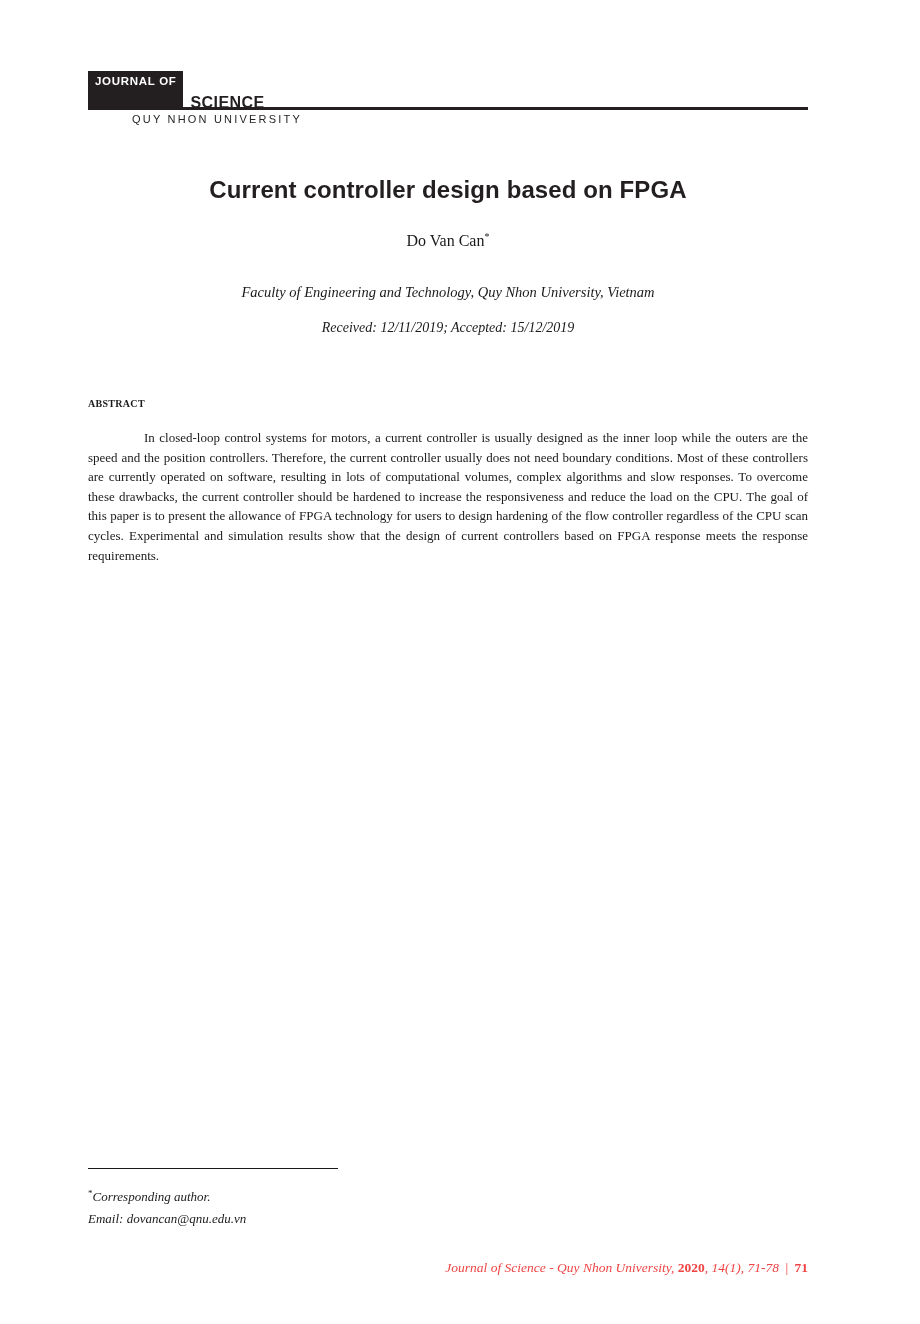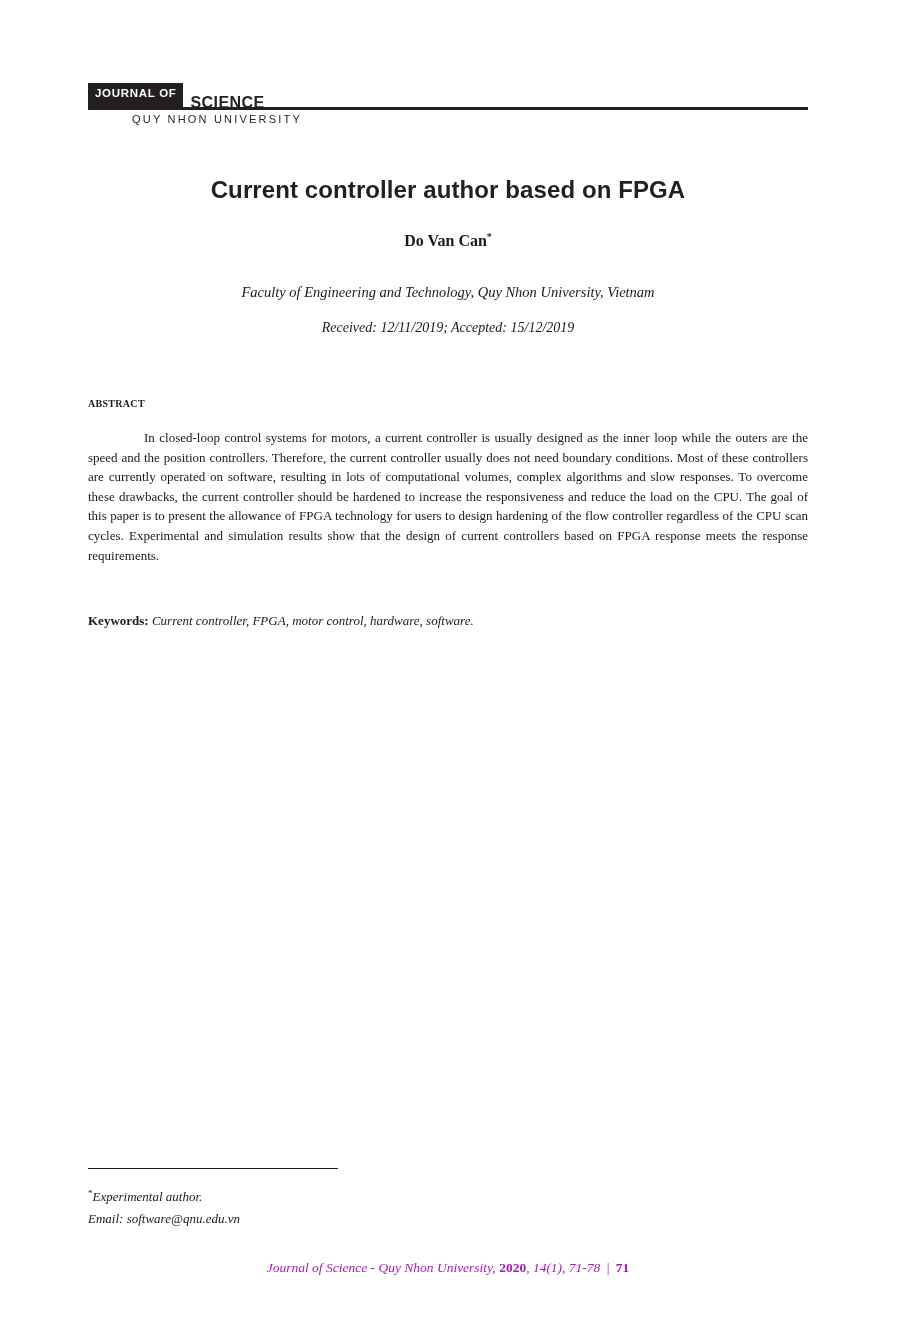--- a/index.html
+++ b/index.html
@@ -36,21 +36,21 @@
     align-items: flex-end;
     height: 26px;
   }
   .journal-of-block {
     background: #231f20;
     color: #ffffff;
     font-family: "Liberation Sans", "DejaVu Sans", sans-serif;
     font-weight: bold;
     font-size: 11.5px;
     letter-spacing: 0.7px;
-    padding: 5px 6px 8px 7px;
+    padding: 5px 6px 20px 7px;
     line-height: 1;
     display: inline-block;
     height: 14px;
     box-sizing: content-box;
   }
   .science-word {
     font-family: "Liberation Sans", "DejaVu Sans", sans-serif;
     font-weight: bold;
     font-size: 16px;
     letter-spacing: 0.4px;
@@ -94,21 +94,21 @@
     letter-spacing: 0.1px;
   }
   .author-name {
     position: absolute;
     left: 88px;
     top: 231px;
     width: 720px;
     text-align: center;
     font-family: "Liberation Serif", "DejaVu Serif", serif;
     font-size: 16px;
-    font-weight: bold;
+    font-weight: normal;
     color: #1a1a1a;
   }
   .author-name sup {
     font-size: 10px;
     vertical-align: super;
   }
   .affiliation {
     position: absolute;
     left: 88px;
     top: 284px;
@@ -190,24 +190,24 @@
     vertical-align: super;
     font-style: normal;
   }
 
   
   .page-footer {
     position: absolute;
     left: 88px;
     top: 1260px;
     width: 720px;
-    text-align: center;
+    text-align: right;
     font-size: 13.5px;
     font-style: italic;
-    color: #a21caf;
+    color: #ef4444;
   }
   .page-footer .bold-part {
     font-weight: bold;
     font-style: normal;
   }
   .page-footer .page-num {
     font-weight: bold;
     font-style: normal;
   }
   .footer-sep {
@@ -222,44 +222,40 @@
 
   <div class="masthead">
     <div class="masthead-row">
       <span class="journal-of-block">JOURNAL OF</span>
       <span class="science-word">SCIENCE</span>
     </div>
   </div>
   <div class="masthead-rule"></div>
   <div class="university-line">QUY NHON UNIVERSITY</div>
 
-  <div class="paper-title">Current controller author based on FPGA</div>
+  <div class="paper-title">Current controller design based on FPGA</div>
 
   <div class="author-name">
     <span>Do Van Can</span><sup>*</sup>
   </div>
 
   <div class="affiliation">Faculty of Engineering and Technology, Quy Nhon University, Vietnam</div>
 
   <div class="received-line">Received: 12/11/2019; Accepted: 15/12/2019</div>
 
   <div class="abstract-heading">ABSTRACT</div>
 
   <div class="abstract-body">In closed-loop control systems for motors, a current controller is usually designed as the inner loop while the outers are the speed and the position controllers. Therefore, the current controller usually does not need boundary conditions. Most of these controllers are currently operated on software, resulting in lots of computational volumes, complex algorithms and slow responses. To overcome these drawbacks, the current controller should be hardened to increase the responsiveness and reduce the load on the CPU. The goal of this paper is to present the allowance of FPGA technology for users to design hardening of the flow controller regardless of the CPU scan cycles. Experimental and simulation results show that the design of current controllers based on FPGA response meets the response requirements.</div>
 
-  <div class="keywords-line">
-    <span class="keywords-label">Keywords:</span>
-    <span class="keywords-values">Current controller, FPGA, motor control, hardware, software.</span>
-  </div>
 
   <div class="footnote-rule"></div>
   <div class="footnote-block">
-    <div><sup>*</sup><span>Experimental author.</span></div>
+    <div><sup>*</sup><span>Corresponding author.</span></div>
     <div><span>Email:</span>
-      <span>software@qnu.edu.vn</span></div>
+      <span>dovancan@qnu.edu.vn</span></div>
   </div>
 
   <div class="page-footer">
     <span>Journal of Science - Quy Nhon University,</span>
     <span class="bold-part">2020</span><span class="footer-comma">,</span>
     <span>14(1), 71-78</span>
     <span class="footer-sep">|</span>
     <span class="page-num">71</span>
   </div>
 

